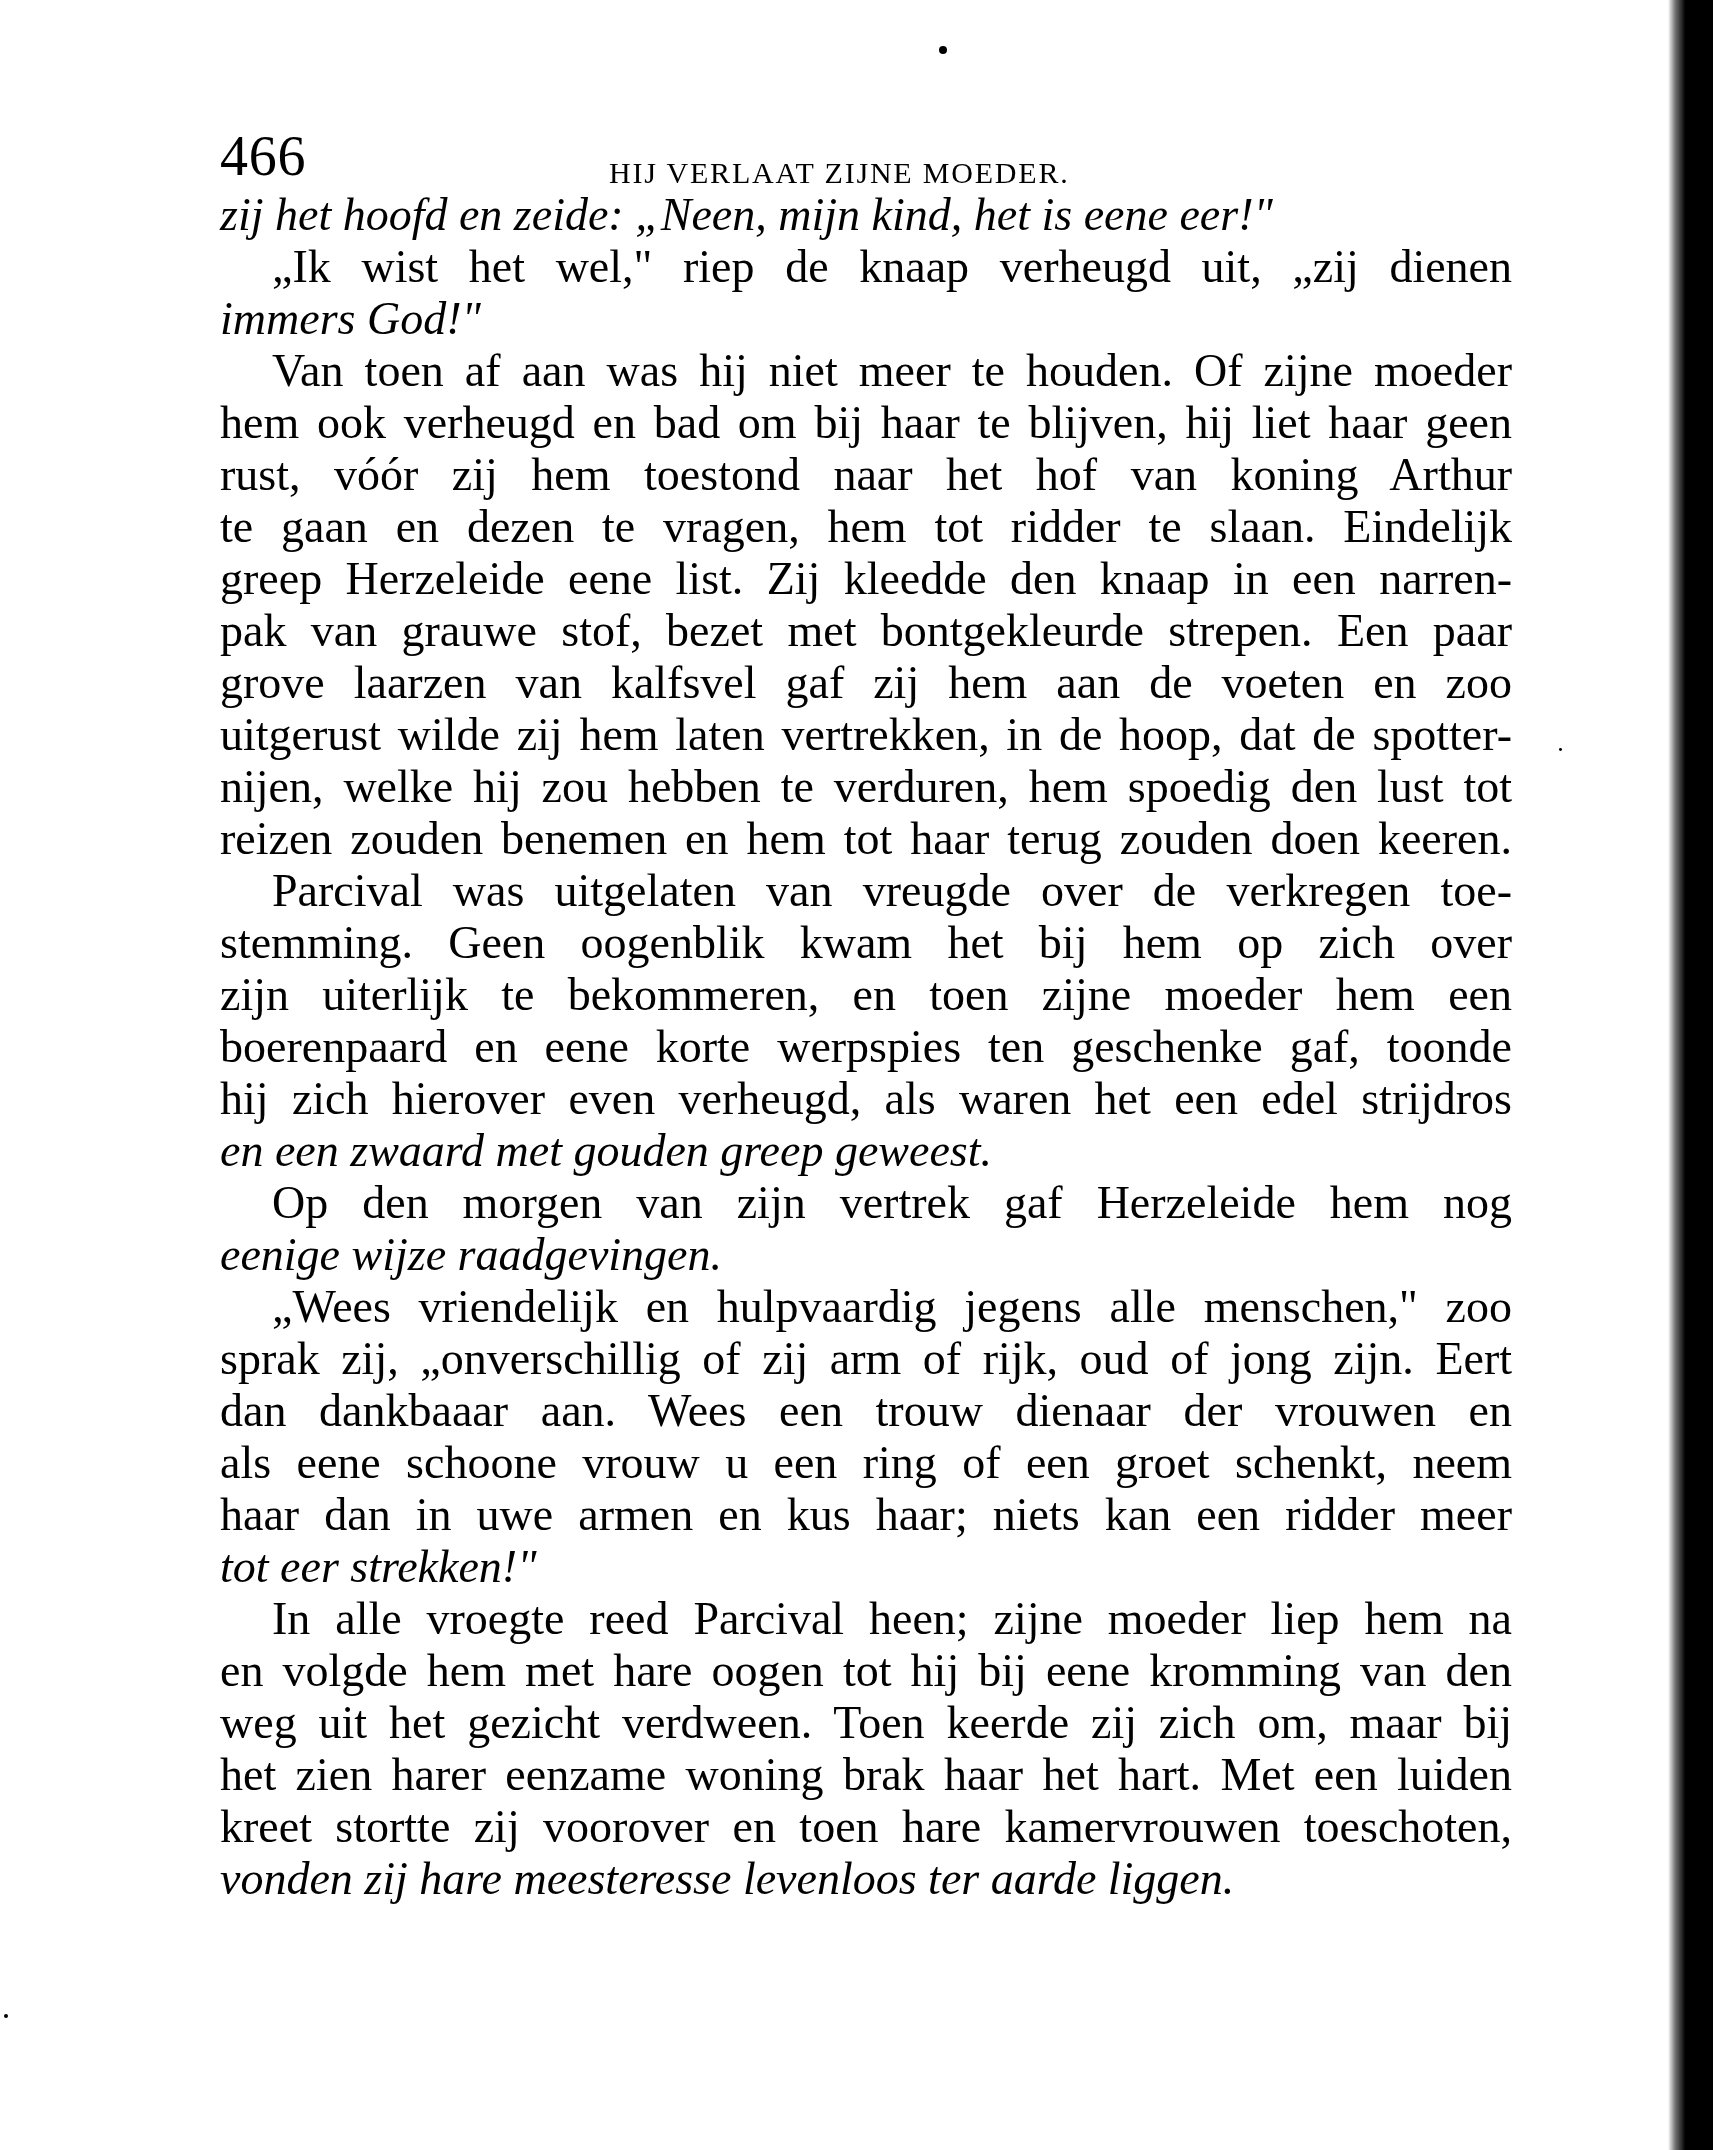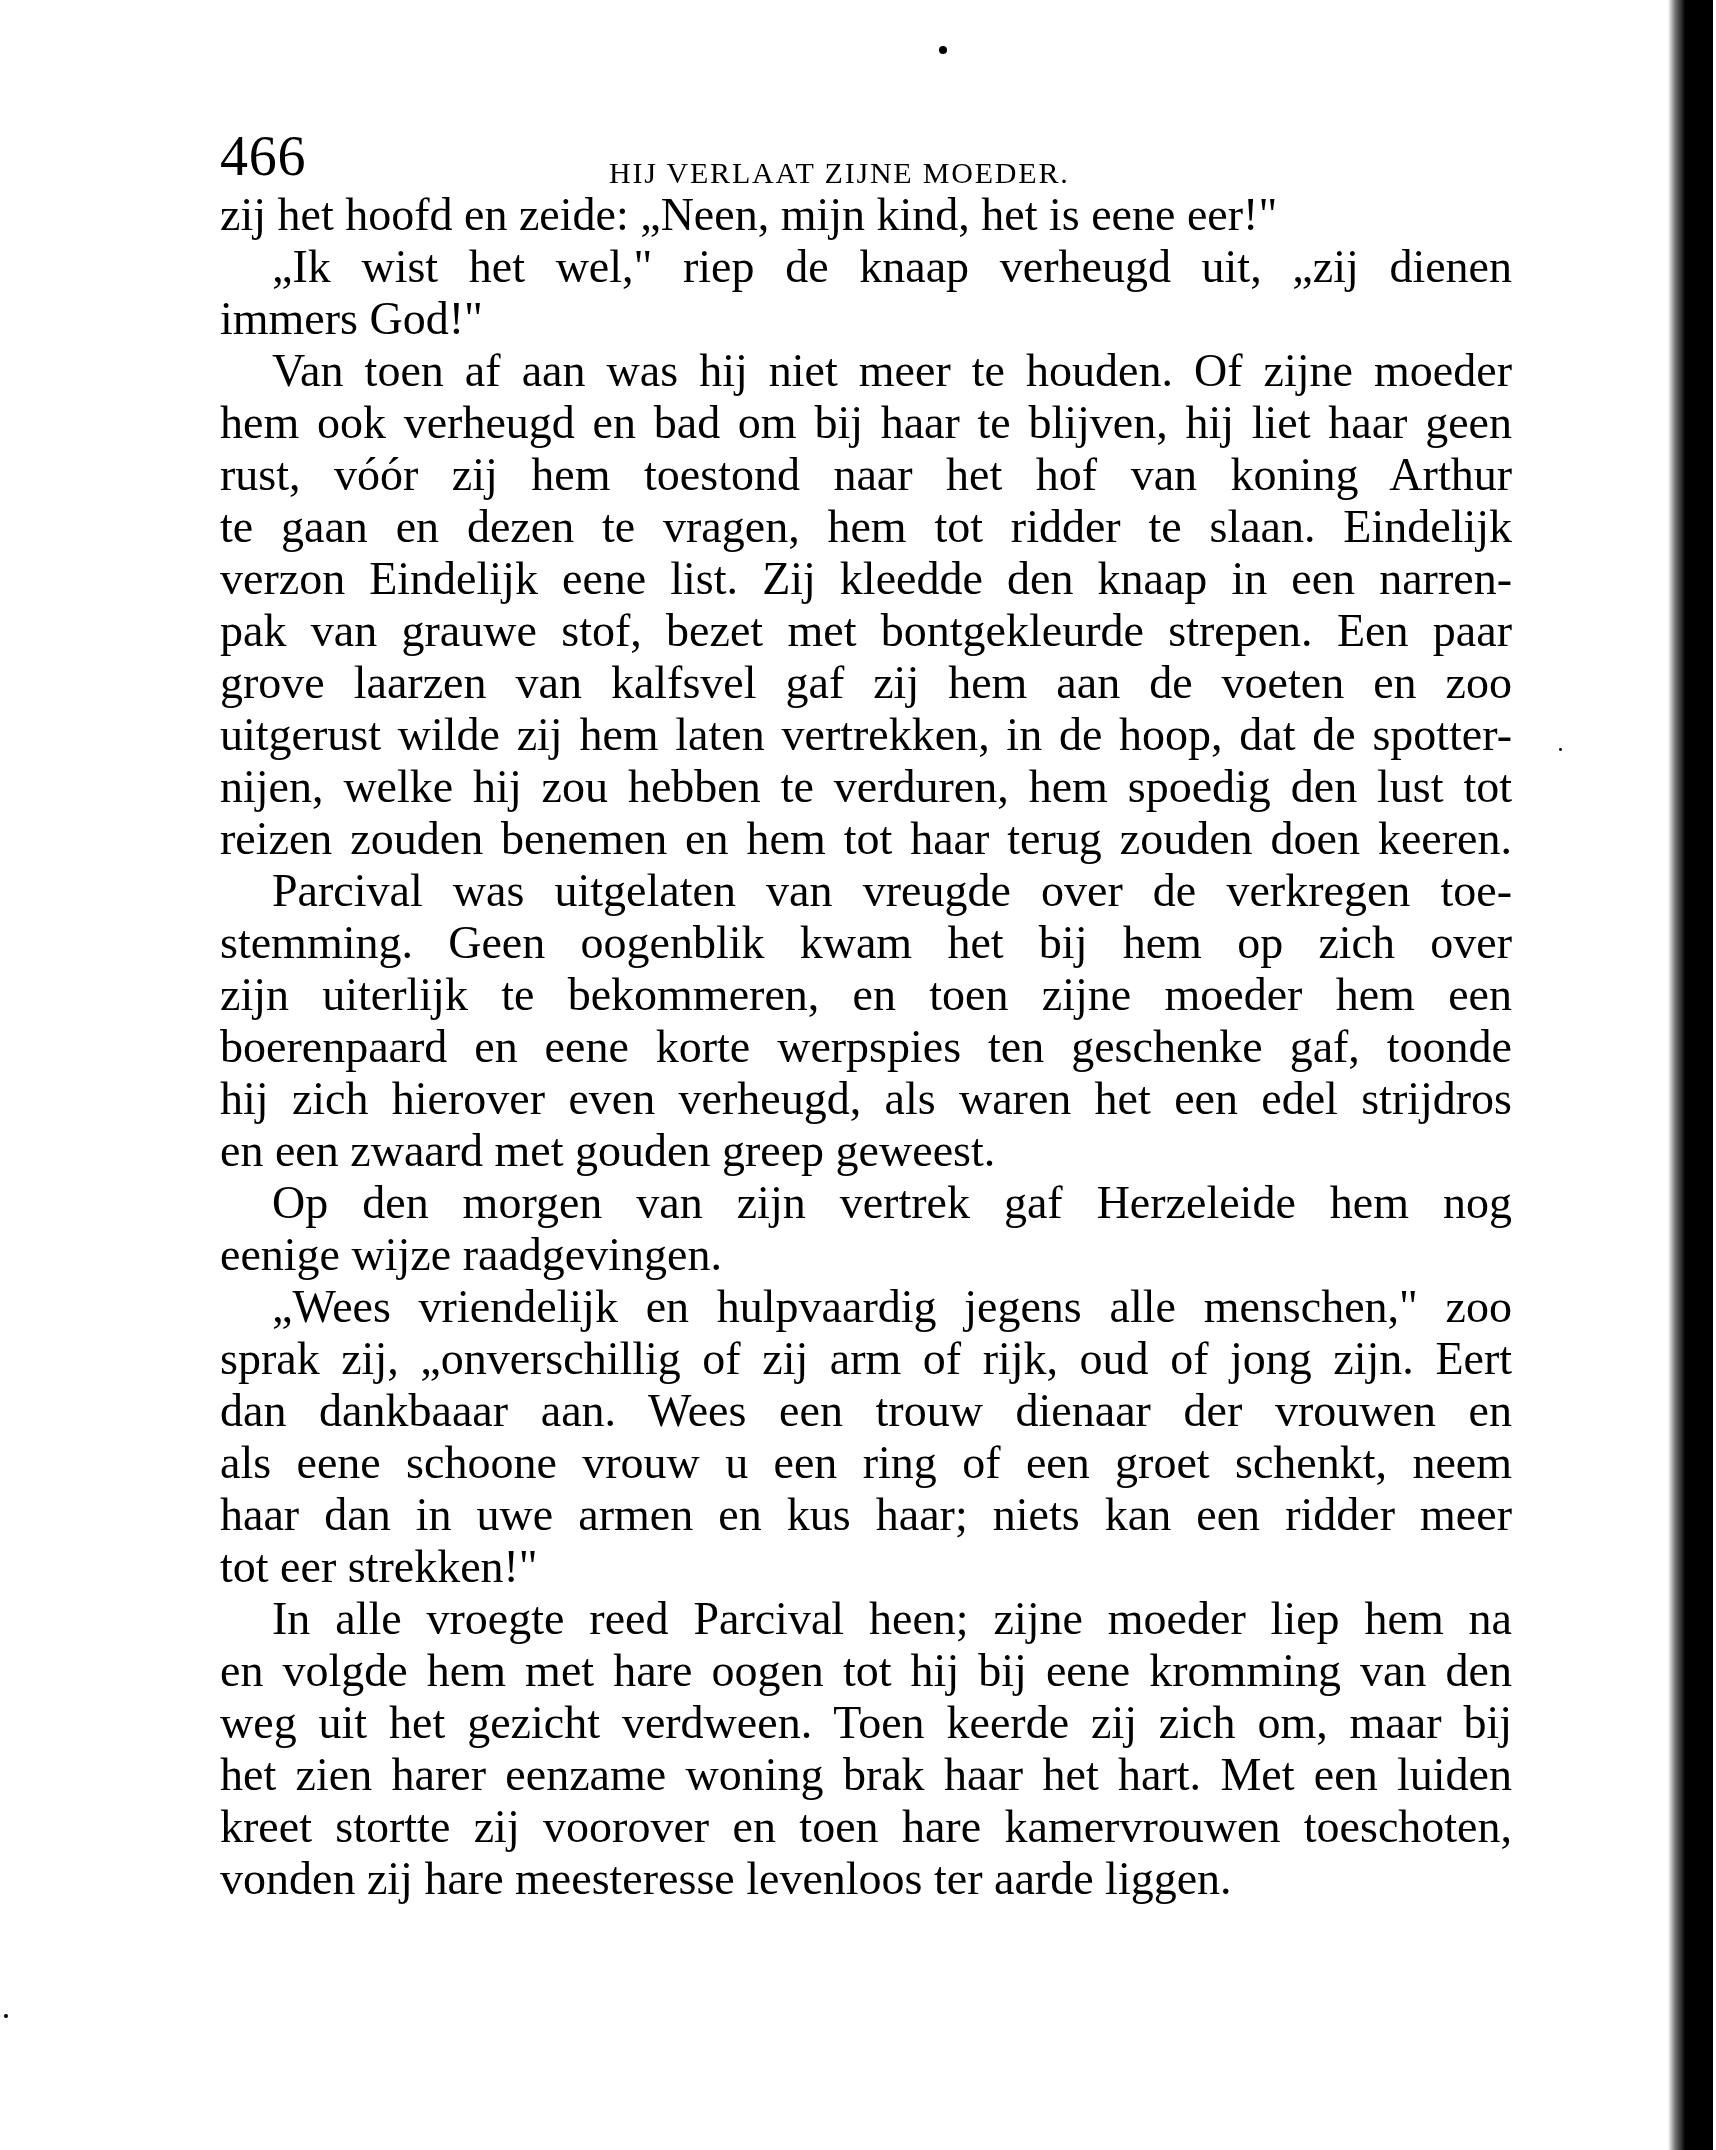--- a/index.html
+++ b/index.html
@@ -58,20 +58,21 @@
     .line {
       display: block;
       white-space: nowrap;
       text-align: justify;
       text-align-last: justify;
       height: 52px;
       overflow: visible;
     }
     .line.last {
       text-align-last: left;
+      font-style: italic;
     }
     .line.indent {
       padding-left: 52px;
     }
     .binding-shadow {
       position: absolute;
       top: 0;
       right: 4.3px;
       width: 45px;
       height: 2151px;
@@ -108,21 +109,21 @@
   </div>
 
   <div class="body-text" id="body-text">
       <span class="line last">zij het hoofd en zeide: „Neen, mijn kind, het is eene eer!"</span>
       <span class="line indent">„Ik wist het wel," riep de knaap verheugd uit, „zij dienen</span>
       <span class="line last">immers God!"</span>
       <span class="line indent">Van toen af aan was hij niet meer te houden. Of zijne moeder</span>
       <span class="line">hem ook verheugd en bad om bij haar te blijven, hij liet haar geen</span>
       <span class="line">rust, vóór zij hem toestond naar het hof van koning Arthur</span>
       <span class="line">te gaan en dezen te vragen, hem tot ridder te slaan. Eindelijk</span>
-      <span class="line">verzon Eindelijk eene list. Zij kleedde den knaap in een narren-</span>
+      <span class="line">greep Herzeleide eene list. Zij kleedde den knaap in een narren-</span>
       <span class="line">pak van grauwe stof, bezet met bontgekleurde strepen. Een paar</span>
       <span class="line">grove laarzen van kalfsvel gaf zij hem aan de voeten en zoo</span>
       <span class="line">uitgerust wilde zij hem laten vertrekken, in de hoop, dat de spotter-</span>
       <span class="line">nijen, welke hij zou hebben te verduren, hem spoedig den lust tot</span>
       <span class="line">reizen zouden benemen en hem tot haar terug zouden doen keeren.</span>
       <span class="line indent">Parcival was uitgelaten van vreugde over de verkregen toe-</span>
       <span class="line">stemming. Geen oogenblik kwam het bij hem op zich over</span>
       <span class="line">zijn uiterlijk te bekommeren, en toen zijne moeder hem een</span>
       <span class="line">boerenpaard en eene korte werpspies ten geschenke gaf, toonde</span>
       <span class="line">hij zich hierover even verheugd, als waren het een edel strijdros</span>

